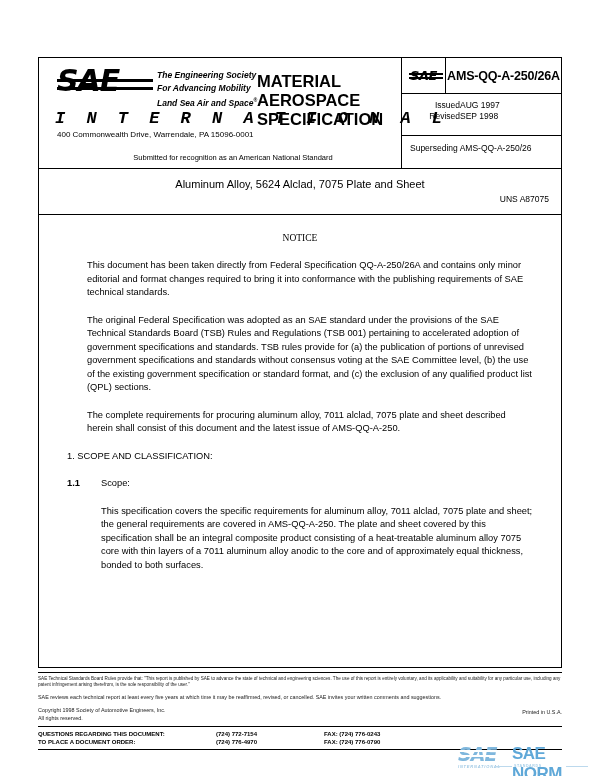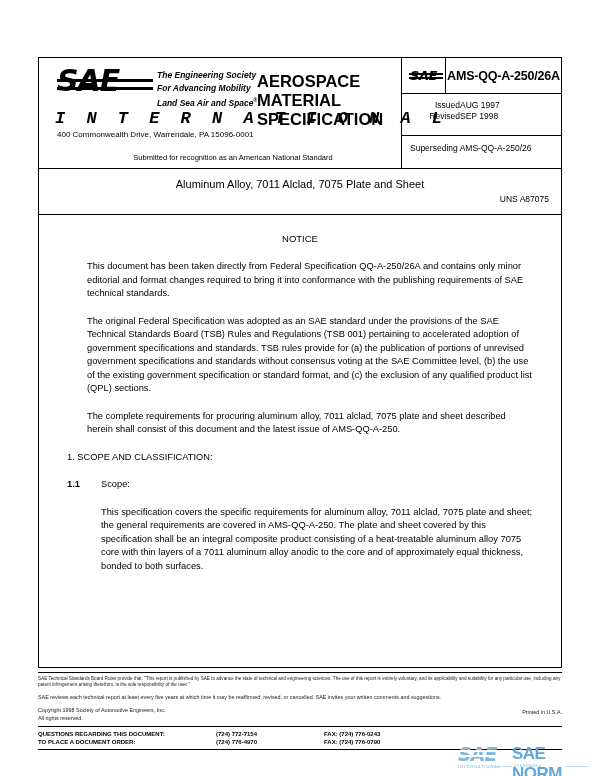--- a/index.html
+++ b/index.html
@@ -212,20 +212,21 @@
   
   .body-area {
     padding: 18px 28px 0 28px;
     box-sizing: border-box;
     height: 452px;
   }
   .notice-heading {
     text-align: center;
     font-size: 9.5px;
     padding-bottom: 16px;
+    font-family: Liberation Serif, serif;
   }
   .para {
     font-size: 9.3px;
     line-height: 13.5px;
     text-align: left;
     margin-bottom: 14px;
     margin-left: 20px;
   }
   .section-head {
     font-size: 9.3px;
@@ -387,22 +388,22 @@
             <div class="sae-tagline">The Engineering Society</div>
             <div class="sae-tagline">For Advancing Mobility</div>
             <div class="sae-tagline"><span>Land Sea Air and Space</span><sup>®</sup></div>
           </div>
         </div>
 
         <div class="international">I N T E R N A T I O N A L</div>
         <div class="address">400 Commonwealth Drive, Warrendale, PA 15096-0001</div>
 
         <div class="ams-heading">
+          <div>MATERIAL</div>
           <div>AEROSPACE</div>
-          <div>MATERIAL</div>
           <div>SPECIFICATION</div>
         </div>
 
         <div class="submitted-line">Submitted for recognition as an American National Standard</div>
       </div>
 
       <div class="header-right">
         <div class="hr-top">
           <div class="hr-sae-box">
             <span class="hr-sae-mark">
@@ -426,21 +427,21 @@
         </div>
 
         <div class="hr-supersede">
           <span>Superseding</span>
           <span>AMS-QQ-A-250/26</span>
         </div>
       </div>
     </div>
 
     <div class="title-band">
-      <div class="title-main">Aluminum Alloy, 7011 Alclad, 7075 Plate and Sheet</div>
+      <div class="title-main">Aluminum Alloy, 5624 Alclad, 7075 Plate and Sheet</div>
       <div class="title-uns">UNS A87075</div>
     </div>
 
     <div class="body-area">
       <div class="notice-heading">NOTICE</div>
 
       <div class="para">This document has been taken directly from Federal Specification QQ-A-250/26A and contains only minor editorial and format changes required to bring it into conformance with the publishing requirements of SAE technical standards.</div>
       <div class="para">The original Federal Specification was adopted as an SAE standard under the provisions of the SAE Technical Standards Board (TSB) Rules and Regulations (TSB 001) pertaining to accelerated adoption of government specifications and standards.  TSB rules provide for (a) the publication of portions of unrevised government specifications and standards without consensus voting at the SAE Committee level, (b) the use of the existing government specification or standard format, and (c) the exclusion of any qualified product list (QPL) sections.</div>
       <div class="para">The complete requirements for procuring aluminum alloy, 7011 alclad, 7075 plate and sheet described herein shall consist of this document and the latest issue of AMS-QQ-A-250.</div>
 

